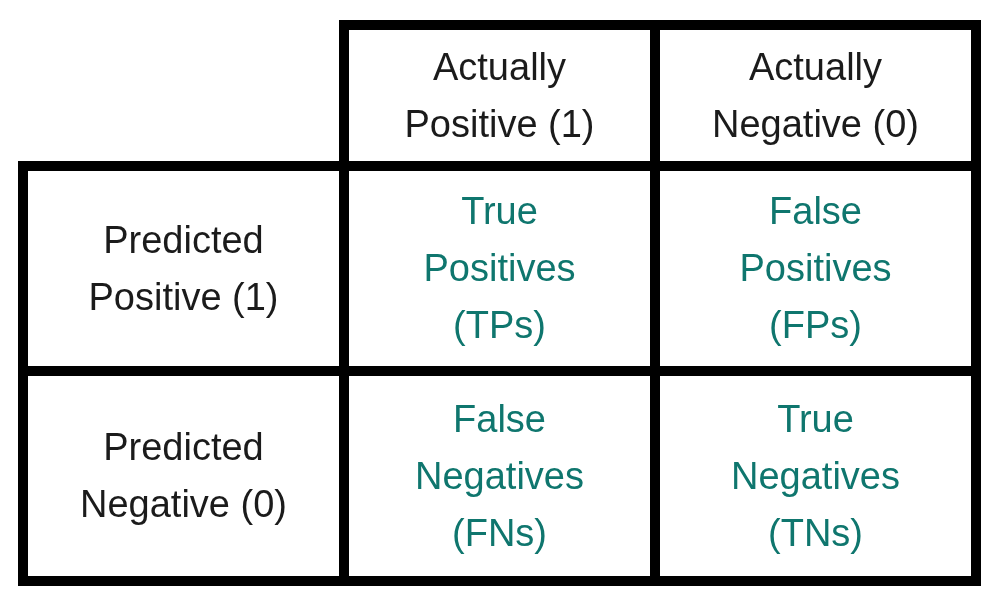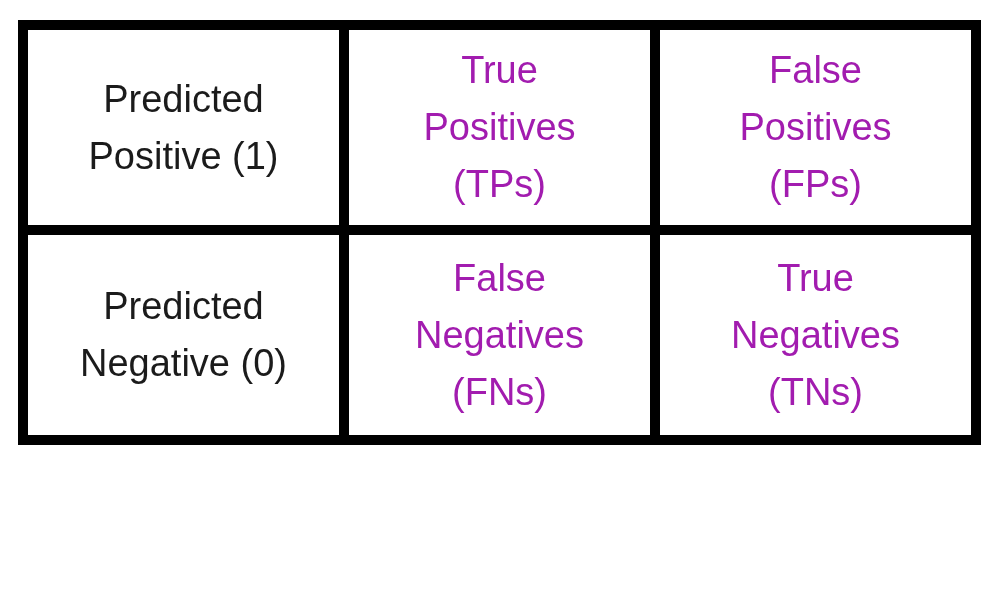--- a/index.html
+++ b/index.html
@@ -37,40 +37,47 @@
   }
   
   table.cmatrix td.corner {
     border: none;
     background: transparent;
   }
   td.axis-header {
     color: #1b1b1b;
   }
   td.value-cell {
-    color: #a21caf;
+    color: #0f766e;
   }
   .col-c1 { width: 321px; }
   .col-c2 { width: 311px; }
   .col-c3 { width: 321px; }
   tr.row-head   { height: 141px; }
   tr.row-mid    { height: 205px; }
   tr.row-bottom { height: 210px; }
 </style>
 </head>
 <body>
 
 <div class="stage">
   <table class="cmatrix">
     <colgroup>
       <col class="col-c1">
       <col class="col-c2">
       <col class="col-c3">
     </colgroup>
     <tbody>
+      <tr class="row-head">
+        <td class="corner"></td>
+        <td class="axis-header">Actually
+Positive (1)</td>
+        <td class="axis-header">Actually
+Negative (0)</td>
+      </tr>
       <tr class="row-mid">
         <td class="axis-header">Predicted
 Positive (1)</td>
         <td class="value-cell">True
 Positives
 (TPs)</td>
         <td class="value-cell">False
 Positives
 (FPs)</td>
       </tr>

